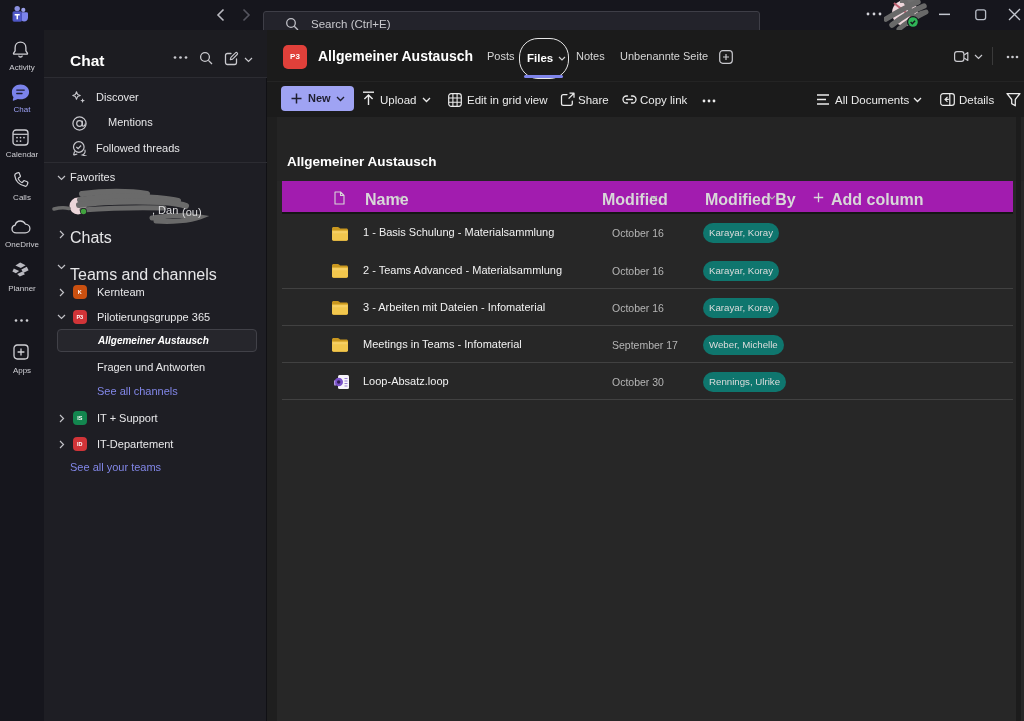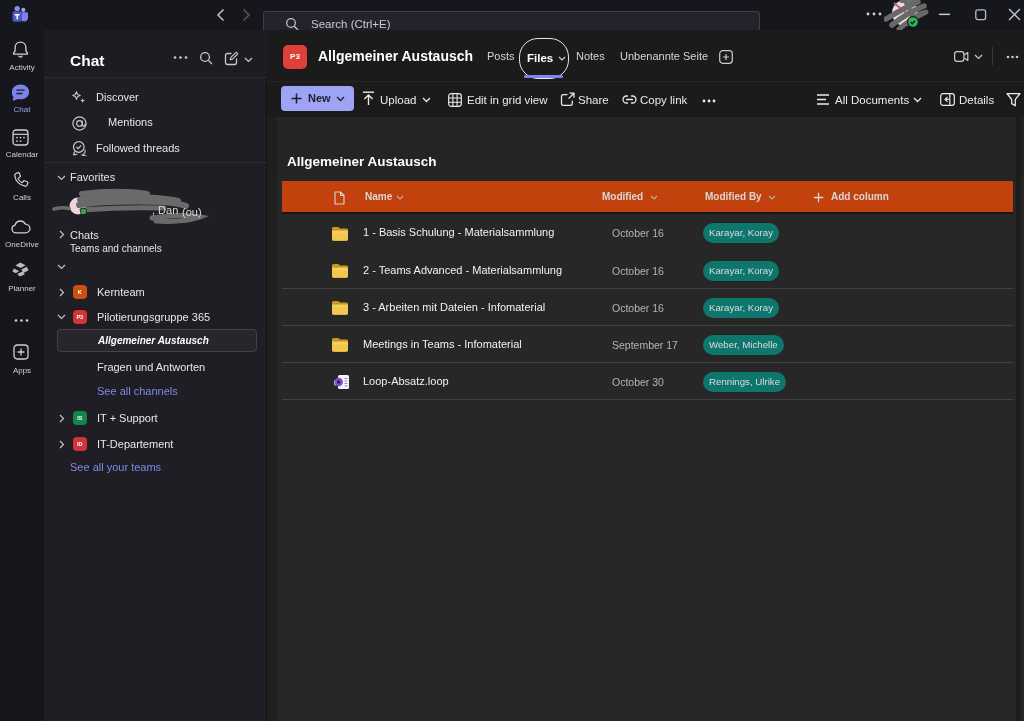--- a/index.html
+++ b/index.html
@@ -31,22 +31,22 @@
 #main { position:absolute; left:267px; top:30px; width:757px; height:691px; background:#1b1b1b; }
 #chrow { position:absolute; left:0; top:0; width:757px; height:51px; background:#1b1b1b; }
 #toolbar { position:absolute; left:0; top:51px; width:757px; height:36px; background:#1b1b1b;
   border-top:1px solid #242424; }
 #content { position:absolute; left:0; top:87px; width:757px; height:604px; background:#1f1f1f; }
 #filearea { position:absolute; left:10px; top:0px; width:747px; height:604px; background:#272727; }
 #headband { position:absolute; left:0; top:0; width:747px; height:64px; background:#242424; }
 #headband h1 { position:absolute; left:10px; top:37px; font-size:13.5px; color:#ffffff; }
 
 #tbl { position:absolute; left:5px; top:64px; width:731px; }
-#thead { position:absolute; left:0; top:0; width:731px; height:33px; background:#c2410c;
-  border-bottom:2px solid #151515; font-size:10px; font-weight:bold; color:#d8d8d8; }
+#thead { position:absolute; left:0; top:0; width:731px; height:33px; background:#a21caf;
+  border-bottom:2px solid #151515; font-size:16px; font-weight:bold; color:#d8d8d8; }
 .trow { position:absolute; left:0; width:731px; height:37px; background:#272727;
   border-bottom:1px solid #414141; }
 .fname { position:absolute; left:81px; top:12px; font-size:11px; color:#f2f2f2; }
 .fdate { position:absolute; left:318px; top:13px; font-size:10.5px; color:#b5b5b5;margin-left:12px; }
 .fpill { position:absolute; left:421px; top:9px; height:20px; border-radius:10px;
   background:#0f766e; font-size:9.7px; color:#dcdcdc; line-height:20px; padding:0 6px; }
 #scrolltrack { position:absolute; right:3px; top:0; width:5px; height:604px; background:#1c1c1c; }
 
 .tbtxt { position:absolute; top:12px; font-size:11.5px; color:#ebebeb; }
 #newbtn { position:absolute; left:14px; top:4px; width:73px; height:25px;
@@ -240,26 +240,26 @@
     <path d="M100 30 C118 27 136 27 148 29 C138 33 118 34 104 33" stroke="#6a6a6a" stroke-width="5" stroke-linecap="round" fill="none"></path>
     <text x="100" y="26" font-size="11" fill="#dcdcde">, Dan</text>
     <text x="130" y="28" font-size="11" fill="#dcdcde">(ou)</text>
     <circle cx="31.5" cy="23.5" r="3.4" fill="#1e1e24"></circle>
     <circle cx="31.5" cy="23.5" r="2.7" fill="#41a33f"></circle>
   </svg>
 
   <svg class="svgabs" style="left:15px;top:200px" width="6" height="9" viewBox="0 0 6 9">
     <path d="M1 1 L4.5 4.5 L1 8" stroke="#c2c2c7" stroke-width="1.2" fill="none"></path>
   </svg>
-  <div class="abs" style="left:26px;top:198.5px;font-size:11px;color:#e6e6e8">Chats</div>
+  <div class="abs" style="left:26px;top:198.5px;font-size:16px;color:#e6e6e8">Chats</div>
 
   <svg class="svgabs" style="left:13px;top:234px" width="9" height="6" viewBox="0 0 9 6">
     <path d="M1 1 L4.5 4.5 L8 1" stroke="#c2c2c7" stroke-width="1.2" fill="none"></path>
   </svg>
-  <div class="abs" style="left:26px;top:213px;font-size:10px;color:#e6e6e8">Teams and channels</div>
+  <div class="abs" style="left:26px;top:236px;font-size:16px;color:#e6e6e8">Teams and channels</div>
 
   <svg class="svgabs" style="left:15px;top:258px" width="6" height="9" viewBox="0 0 6 9">
     <path d="M1 1 L4.5 4.5 L1 8" stroke="#c2c2c7" stroke-width="1.2" fill="none"></path>
   </svg>
   <div class="teamsq" style="left:29px;top:255px;background:#ca5010">K</div>
   <div class="abs" style="left:53px;top:256px;font-size:11px;color:#e8e8ea">Kernteam</div>
 
   <svg class="svgabs" style="left:13px;top:284px" width="9" height="6" viewBox="0 0 9 6">
     <path d="M1 1 L4.5 4.5 L8 1" stroke="#c2c2c7" stroke-width="1.2" fill="none"></path>
   </svg>

